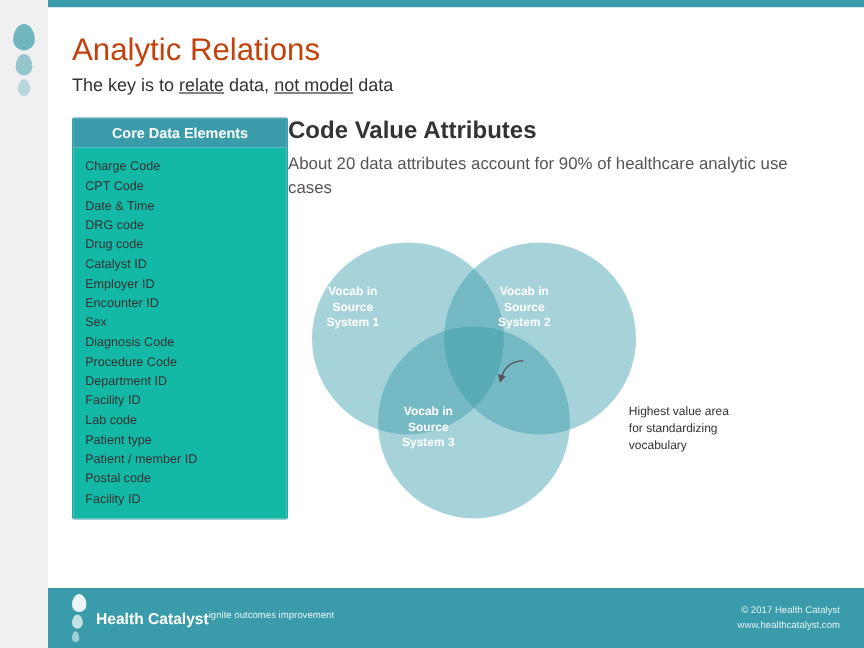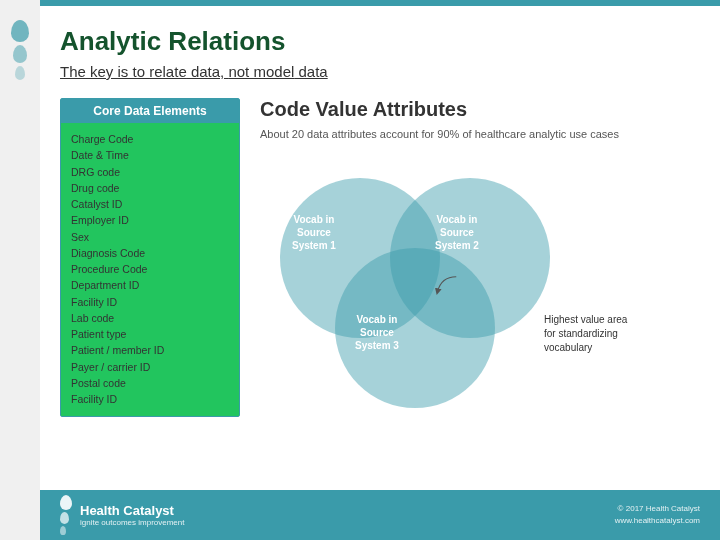--- a/index.html
+++ b/index.html
@@ -56,40 +56,38 @@
       top: 6px;
       left: 40px;
       right: 0;
       bottom: 50px;
       padding: 20px 30px 10px 20px;
     }
 
     
     .page-title {
       font-size: 26px;
-      font-weight: bold;
-      color: #14532d;
+      font-weight: normal;
+      color: #c2410c;
       margin-bottom: 6px;
     }
 
     .subtitle {
       font-size: 15px;
       color: #333333;
       margin-bottom: 18px;
-      text-decoration: underline;
     }
 
     .subtitle .underline {
       text-decoration: underline;
     }
 
     
     .columns {
       display: flex;
-      gap: 20px;
       justify-content: flex-end;
     }
 
     
     .core-data-box {
       width: 180px;
       border: 1.5px solid #3a9baa;
       border-radius: 2px;
       flex-shrink: 0;
     }
@@ -98,21 +96,21 @@
       background: #3a9baa;
       color: white;
       font-size: 12px;
       font-weight: bold;
       padding: 5px 10px;
       text-align: center;
     }
 
     .core-data-list {
       padding: 8px 10px;
-      background: #22c55e;
+      background: #14b8a6;
     }
 
     .core-data-item {
       font-size: 10.5px;
       color: #333333;
       line-height: 1.55;
     }
 
     
     .hva-section {
@@ -120,21 +118,21 @@
     }
 
     .hva-title {
       font-size: 20px;
       font-weight: bold;
       color: #333333;
       margin-bottom: 6px;
     }
 
     .hva-subtitle {
-      font-size: 11px;
+      font-size: 14px;
       color: #555555;
       margin-bottom: 16px;
       line-height: 1.4;
     }
 
     
     .venn-container {
       position: relative;
       width: 380px;
       height: 240px;
@@ -248,21 +246,20 @@
       height: 15px;
       background: white;
       border-radius: 50% 50% 50% 50% / 60% 60% 40% 40%;
       opacity: 0.9;
     }
     .footer-drop:nth-child(2) { width: 9px; height: 12px; opacity: 0.7; }
     .footer-drop:nth-child(3) { width: 6px; height: 9px; opacity: 0.5; }
 
     .footer-brand {
       display: flex;
-      flex-direction: column;
     }
 
     .footer-brand-name {
       font-size: 13px;
       font-weight: bold;
       color: white;
     }
 
     .footer-brand-tagline {
       font-size: 8px;
@@ -302,34 +299,35 @@
     <span>The key is to </span><span class="underline">relate</span><span> data, </span><span class="underline">not model</span><span> data</span>
   </p>
 
   <div class="columns">
 
     <div class="core-data-box">
       <div class="core-data-header">Core Data Elements</div>
       <div class="core-data-list">
 
       <div class="core-data-item">Charge Code</div>
+          <div class="core-data-item">CPT Code</div>
           <div class="core-data-item">Date &amp; Time</div>
           <div class="core-data-item">DRG code</div>
           <div class="core-data-item">Drug code</div>
           <div class="core-data-item">Catalyst ID</div>
           <div class="core-data-item">Employer ID</div>
+          <div class="core-data-item">Encounter ID</div>
           <div class="core-data-item">Sex</div>
           <div class="core-data-item">Diagnosis Code</div>
           <div class="core-data-item">Procedure Code</div>
           <div class="core-data-item">Department ID</div>
           <div class="core-data-item">Facility ID</div>
           <div class="core-data-item">Lab code</div>
           <div class="core-data-item">Patient type</div>
           <div class="core-data-item">Patient / member ID</div>
-          <div class="core-data-item">Payer / carrier ID</div>
           <div class="core-data-item">Postal code</div>
           <div class="core-data-item">Facility ID</div>
         </div>
     </div>
 
     <div class="hva-section">
       <div class="hva-title">Code Value Attributes</div>
       <div class="hva-subtitle">About 20 data attributes account for 90% of healthcare analytic use cases</div>
 
       <div class="venn-container">

